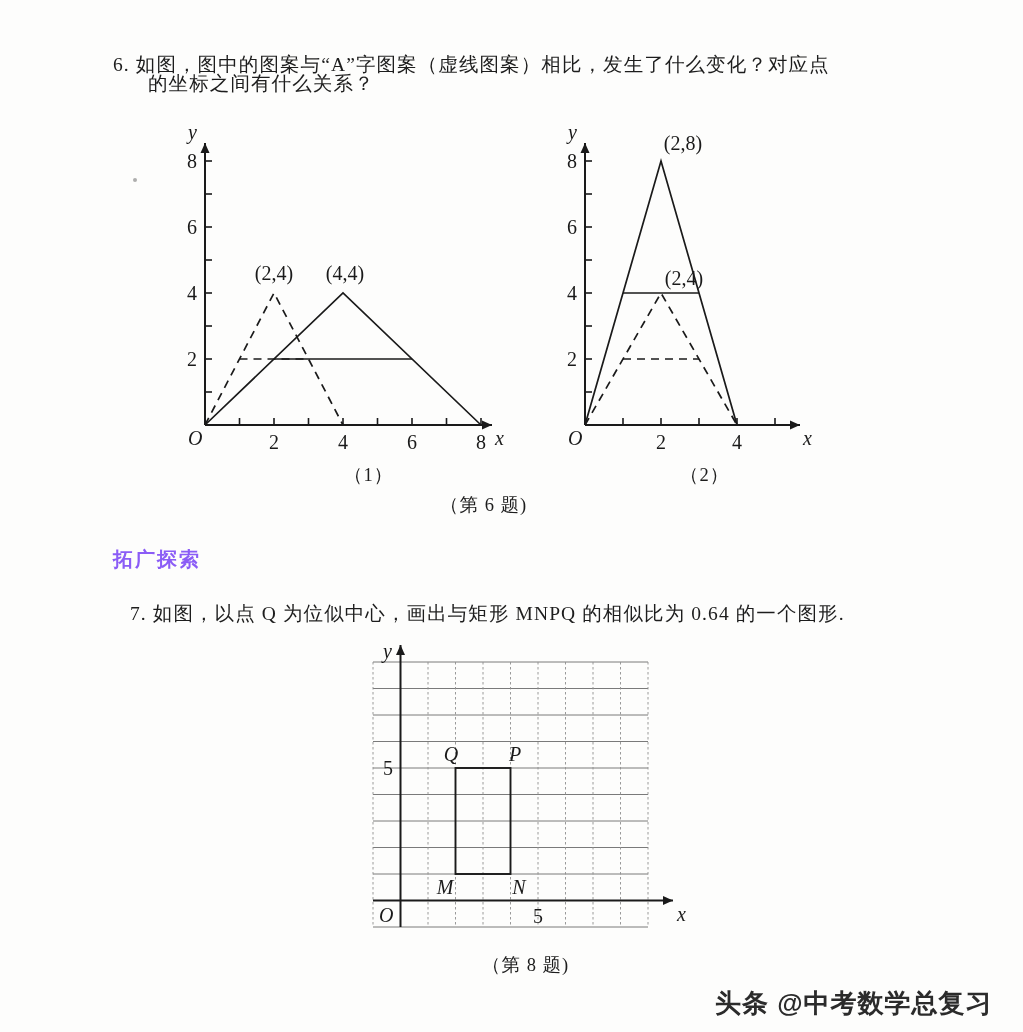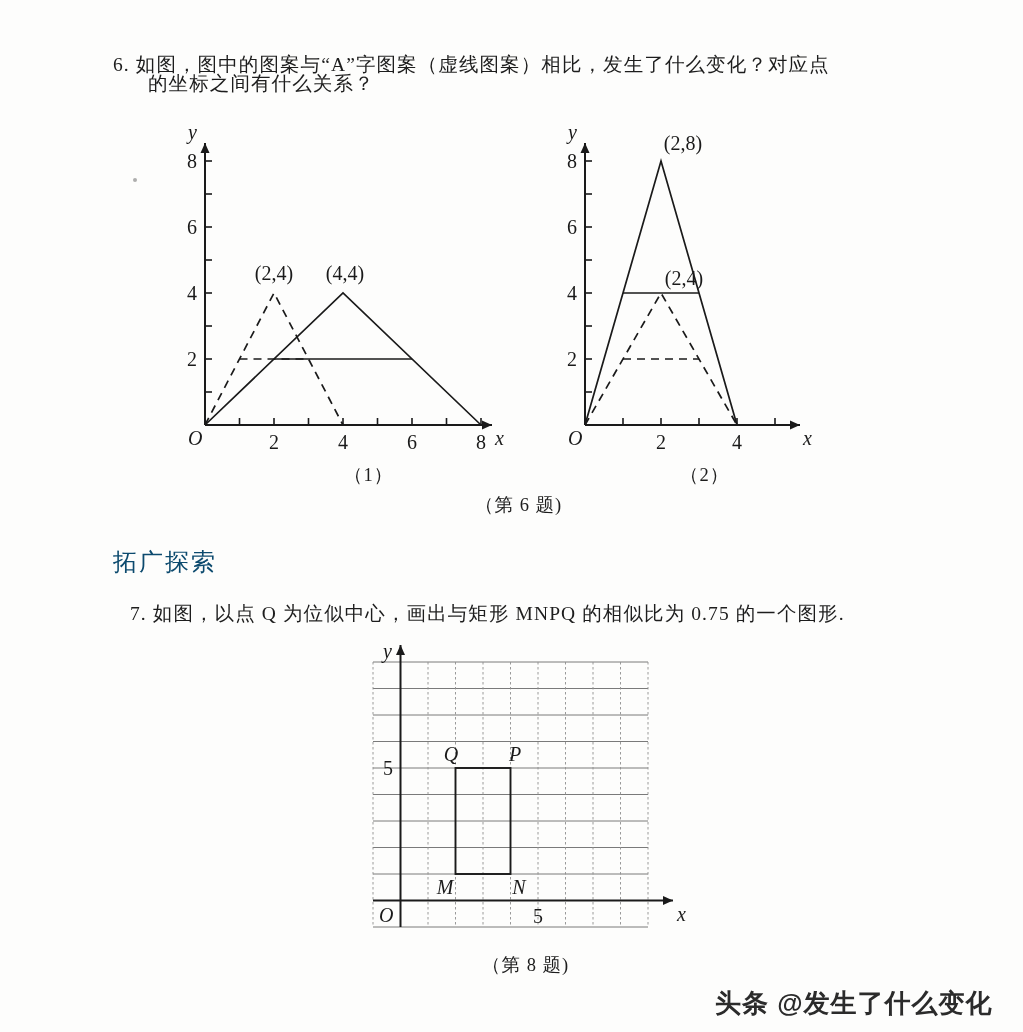--- a/index.html
+++ b/index.html
@@ -31,37 +31,37 @@
     white-space: nowrap;
   }
   #q6-line1 { left: 113px; top: 30px; margin-top: 21px; }
   #q6-line2 { left: 148px; top: 70px; }
   #q7-line1 { left: 130px; top: 600px; }
 
   .section-heading {
     position: absolute;
     left: 113px;
     top: 546px;
-    font-size: 24px;
-    font-weight: normal;
+    font-size: 20px;
+    font-weight: bold;
     letter-spacing: 2px;
     font-family: "Liberation Sans", "DejaVu Sans", sans-serif;
-    color: #0c4a6e;
+    color: #8b5cf6;
   }
 
   .fig-caption {
     position: absolute;
     font-size: 18.5px;
     letter-spacing: 1px;
     color: #1d1d1d;
     white-space: nowrap;
   }
   #cap-1  { left: 344px; top: 462px; }
   #cap-2  { left: 680px; top: 462px; }
-  #cap-q6 { left: 475px; top: 492px; text-align: right; }
+  #cap-q6 { left: 440px; top: 492px; text-align: right; }
   #cap-q7 { left: 482px; top: 952px; }
 
   .watermark {
     position: absolute;
     left: 715px;
     top: 986px;
     font-size: 26px;
     font-weight: bold;
     letter-spacing: 1px;
     color: #2b2b2b;
@@ -213,21 +213,21 @@
       <text x="124" y="170" font-family="Liberation Serif, serif" font-size="20" fill="#1a1a1a" text-anchor="middle">(2,4)</text>
     </svg>
   </div>
 
   <div class="fig-caption" id="cap-1">（1）</div>
   <div class="fig-caption" id="cap-2">（2）</div>
   <div class="fig-caption" id="cap-q6">（第 6 题)</div>
 
   <div class="section-heading">拓广探索</div>
 
-  <div class="q-text" id="q7-line1">7. 如图，以点 Q 为位似中心，画出与矩形 MNPQ 的相似比为 0.75 的一个图形.</div>
+  <div class="q-text" id="q7-line1">7. 如图，以点 Q 为位似中心，画出与矩形 MNPQ 的相似比为 0.64 的一个图形.</div>
 
   <div class="figure" id="fig3">
     <svg width="340" height="310" viewBox="0 0 340 310">
 
       <g>
 
         <g stroke="#6b6b6b" stroke-width="0.9" fill="none">
           <line x1="18" y1="22" x2="293" y2="22"></line>
           <line x1="18" y1="48.5" x2="293" y2="48.5"></line>
           <line x1="18" y1="75" x2="293" y2="75"></line>
@@ -275,15 +275,15 @@
       <text x="24" y="282" font-family="Liberation Serif, serif" font-size="20" font-style="italic" fill="#1a1a1a">O</text>
       <text x="322" y="281" font-family="Liberation Serif, serif" font-size="20" font-style="italic" fill="#1a1a1a">x</text>
       <text x="28" y="18" font-family="Liberation Serif, serif" font-size="20" font-style="italic" fill="#1a1a1a">y</text>
       <text x="183" y="283" font-family="Liberation Serif, serif" font-size="20" fill="#1a1a1a" text-anchor="middle">5</text>
       <text x="38" y="135" font-family="Liberation Serif, serif" font-size="20" fill="#1a1a1a" text-anchor="end">5</text>
     </svg>
   </div>
 
   <div class="fig-caption" id="cap-q7">（第 8 题)</div>
 
-  <div class="watermark">头条 @发生了什么变化</div>
+  <div class="watermark">头条 @中考数学总复习</div>
 
 </div>
 
 </body></html>

